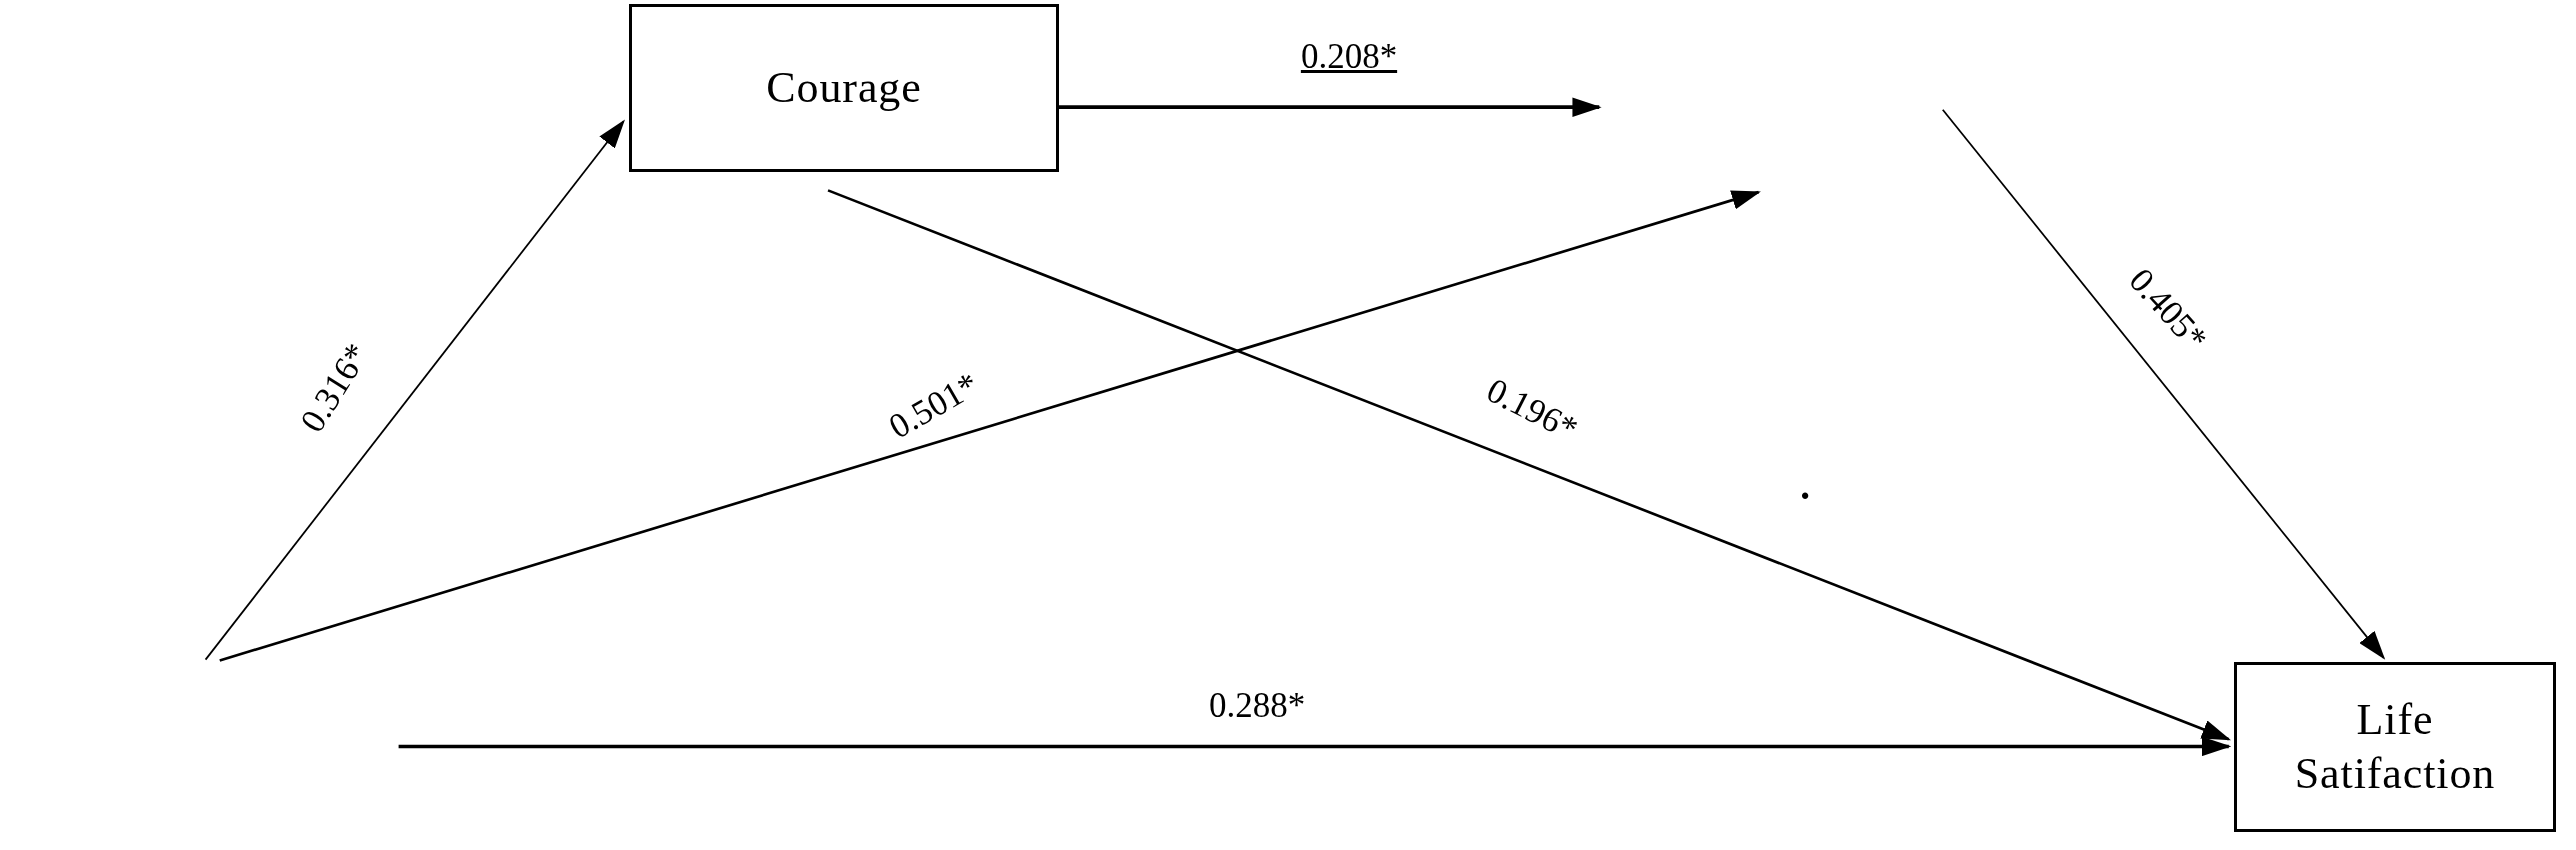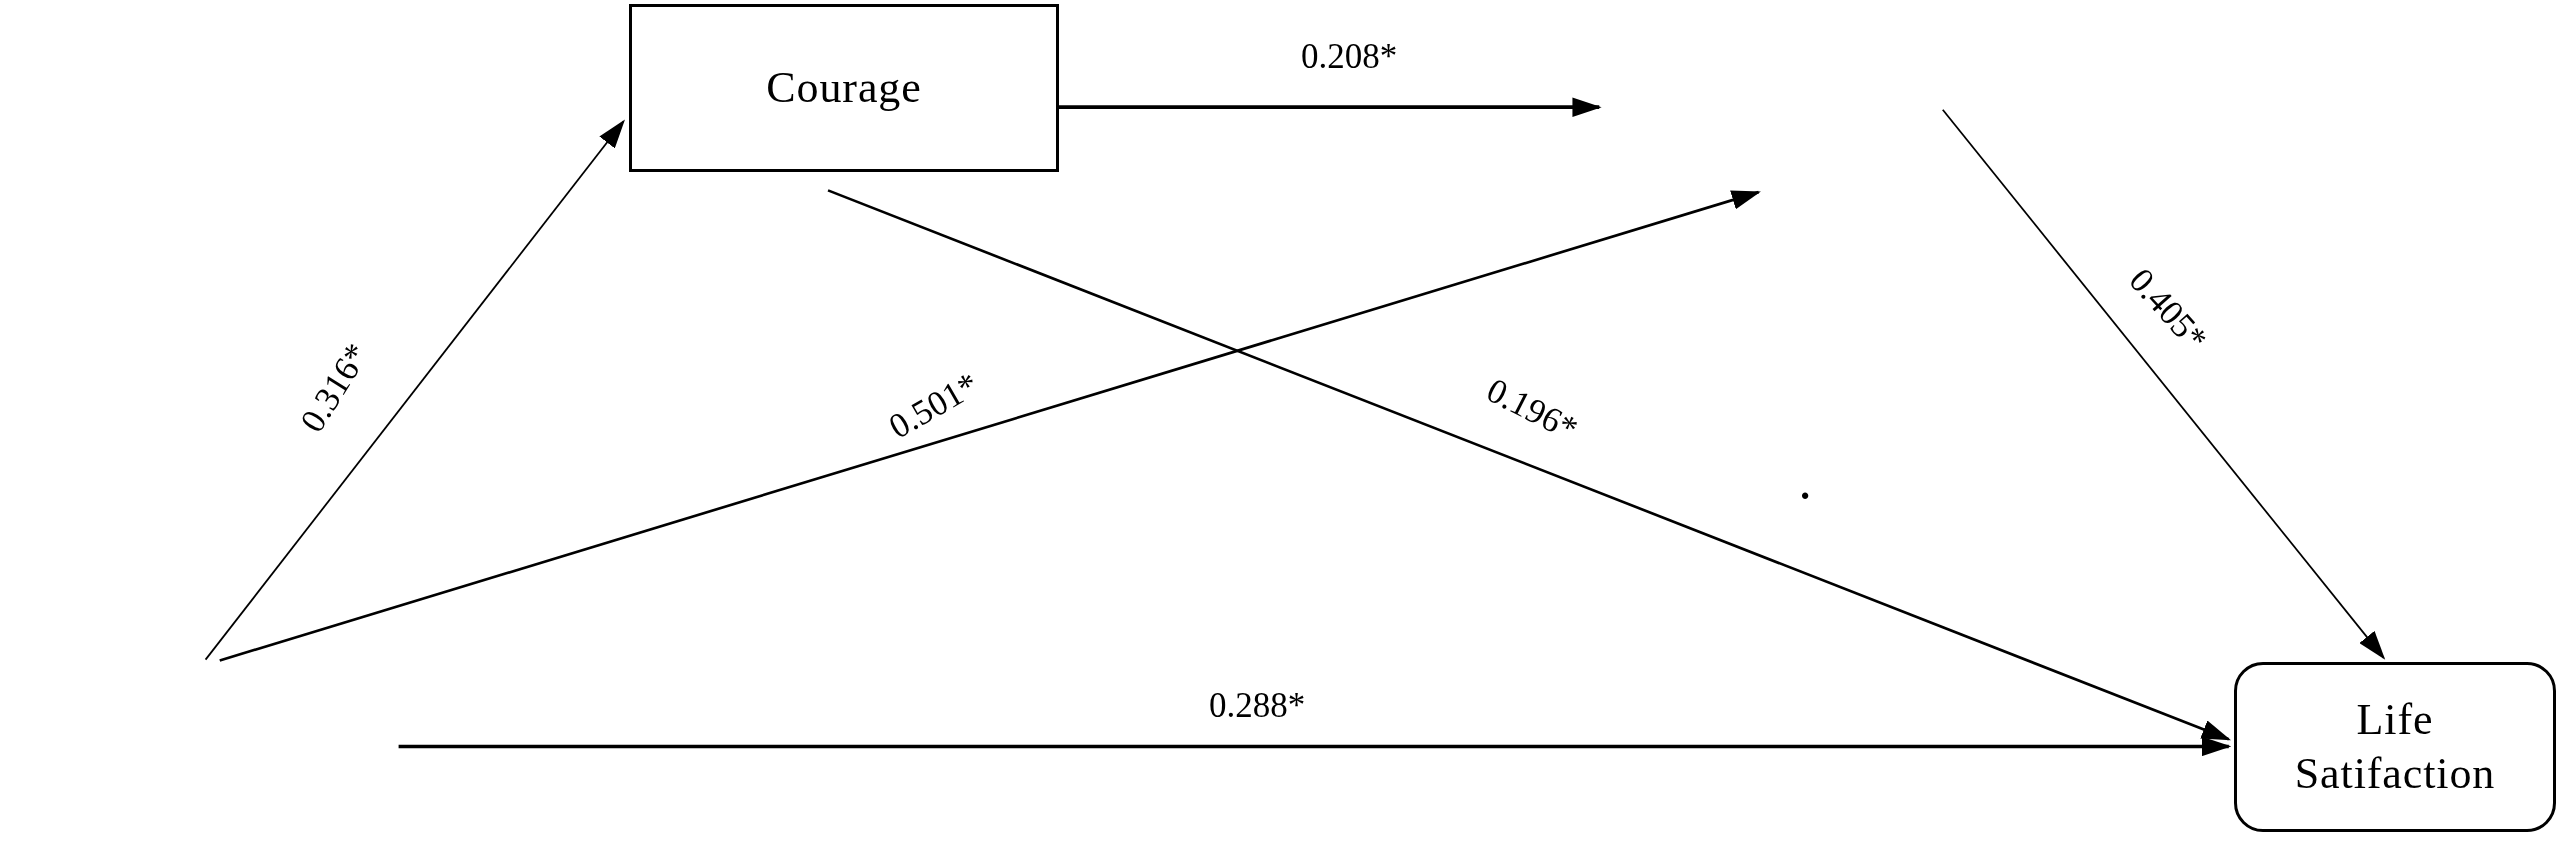--- a/index.html
+++ b/index.html
@@ -32,29 +32,29 @@
     align-items: center;
     justify-content: center;
     text-align: center;
     font-size: 44px;
     line-height: 1.22;
     letter-spacing: 0.9px;
   }
   .node-sdgs    { left: 19.5px;   top: 662px; width: 377px; height: 168px; }
   .node-courage { left: 629px;  top: 4px;  width: 430px; height: 168px; align-items: center; }
   .node-pcb     { left: 1605px; top: 22px;  width: 337px; height: 166px; }
-  .node-life    { left: 2234px; top: 662px; width: 322px; height: 170px; border-radius: 29px; }
+  .node-life    { left: 2234px; top: 662px; width: 322px; height: 170px; }
   .coef {
     position: absolute;
     font-size: 35px;
     white-space: nowrap;
     transform-origin: center center;
   }
   .coef-316 { left: 335px;  top: 388px; transform: translate(-50%,-50%) rotate(-58deg); }
-  .coef-208 { left: 1349px; top: 57px;  transform: translate(-50%,-50%); }
+  .coef-208 { left: 1349px; top: 57px;  transform: translate(-50%,-50%); text-decoration: underline; }
   .coef-501 { left: 934px; top: 406px; transform: translate(-50%,-50%) rotate(-30deg); }
   .coef-196 { left: 1532px; top: 410px; transform: translate(-50%,-50%) rotate(27deg); }
   .coef-405 { left: 2168px; top: 310px; transform: translate(-50%,-50%) rotate(48deg); }
   .coef-171 { left: 1257px; top: 706px; transform: translate(-50%,-50%); }
   .stray-mark {
     position: absolute;
     left: 1805px; top: 486px;
     transform: translate(-50%,-50%);
     font-size: 39px;
     font-weight: bold;

